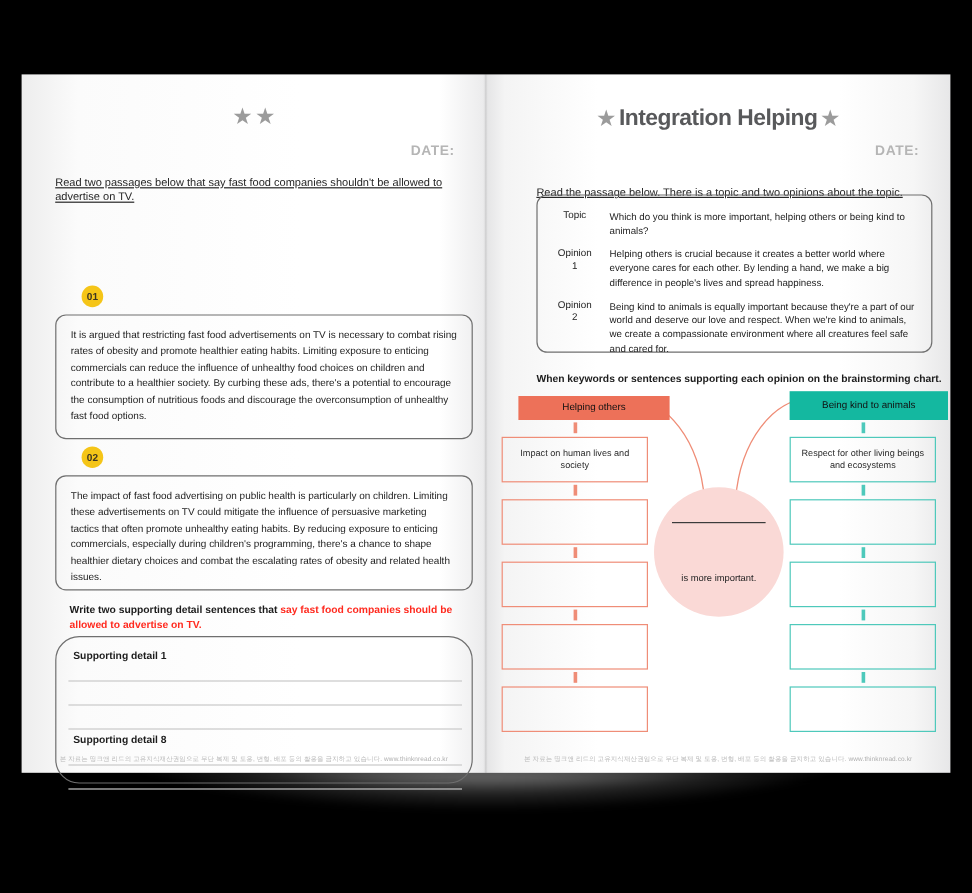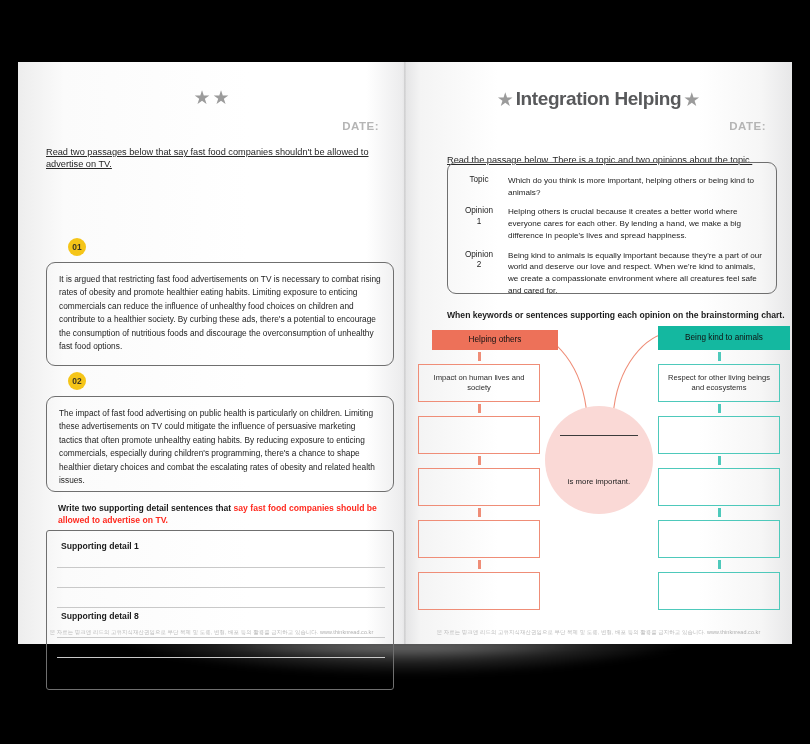--- a/index.html
+++ b/index.html
@@ -94,22 +94,22 @@
   }
 
   
   .sd-instr {
     position: absolute; left: 28px; top: 440px; width: 348px;
     font-size: 8.6px; font-weight: bold; color: #1c1c1c; line-height: 1.4; margin-left: 12px;
   }
   .sd-instr .red { color: #ff2a1f; }
   .sd-box {
     position: absolute; left: 28px; top: 468px;
-    width: 348px; height: 160px;
-    border: 1px solid #6f6f6f; border-radius: 3px;
+    width: 348px; height: 123px;
+    border: 1px solid #6f6f6f; border-radius: 20px;
   }
   .sd-label {
     position: absolute; left: 14px;
     font-size: 8.6px; font-weight: bold; color: #1c1c1c;
   }
   .rule {
     position: absolute; left: 10px; width: 328px; height: 1px;
     background: #c9c9c9;
   }
 

